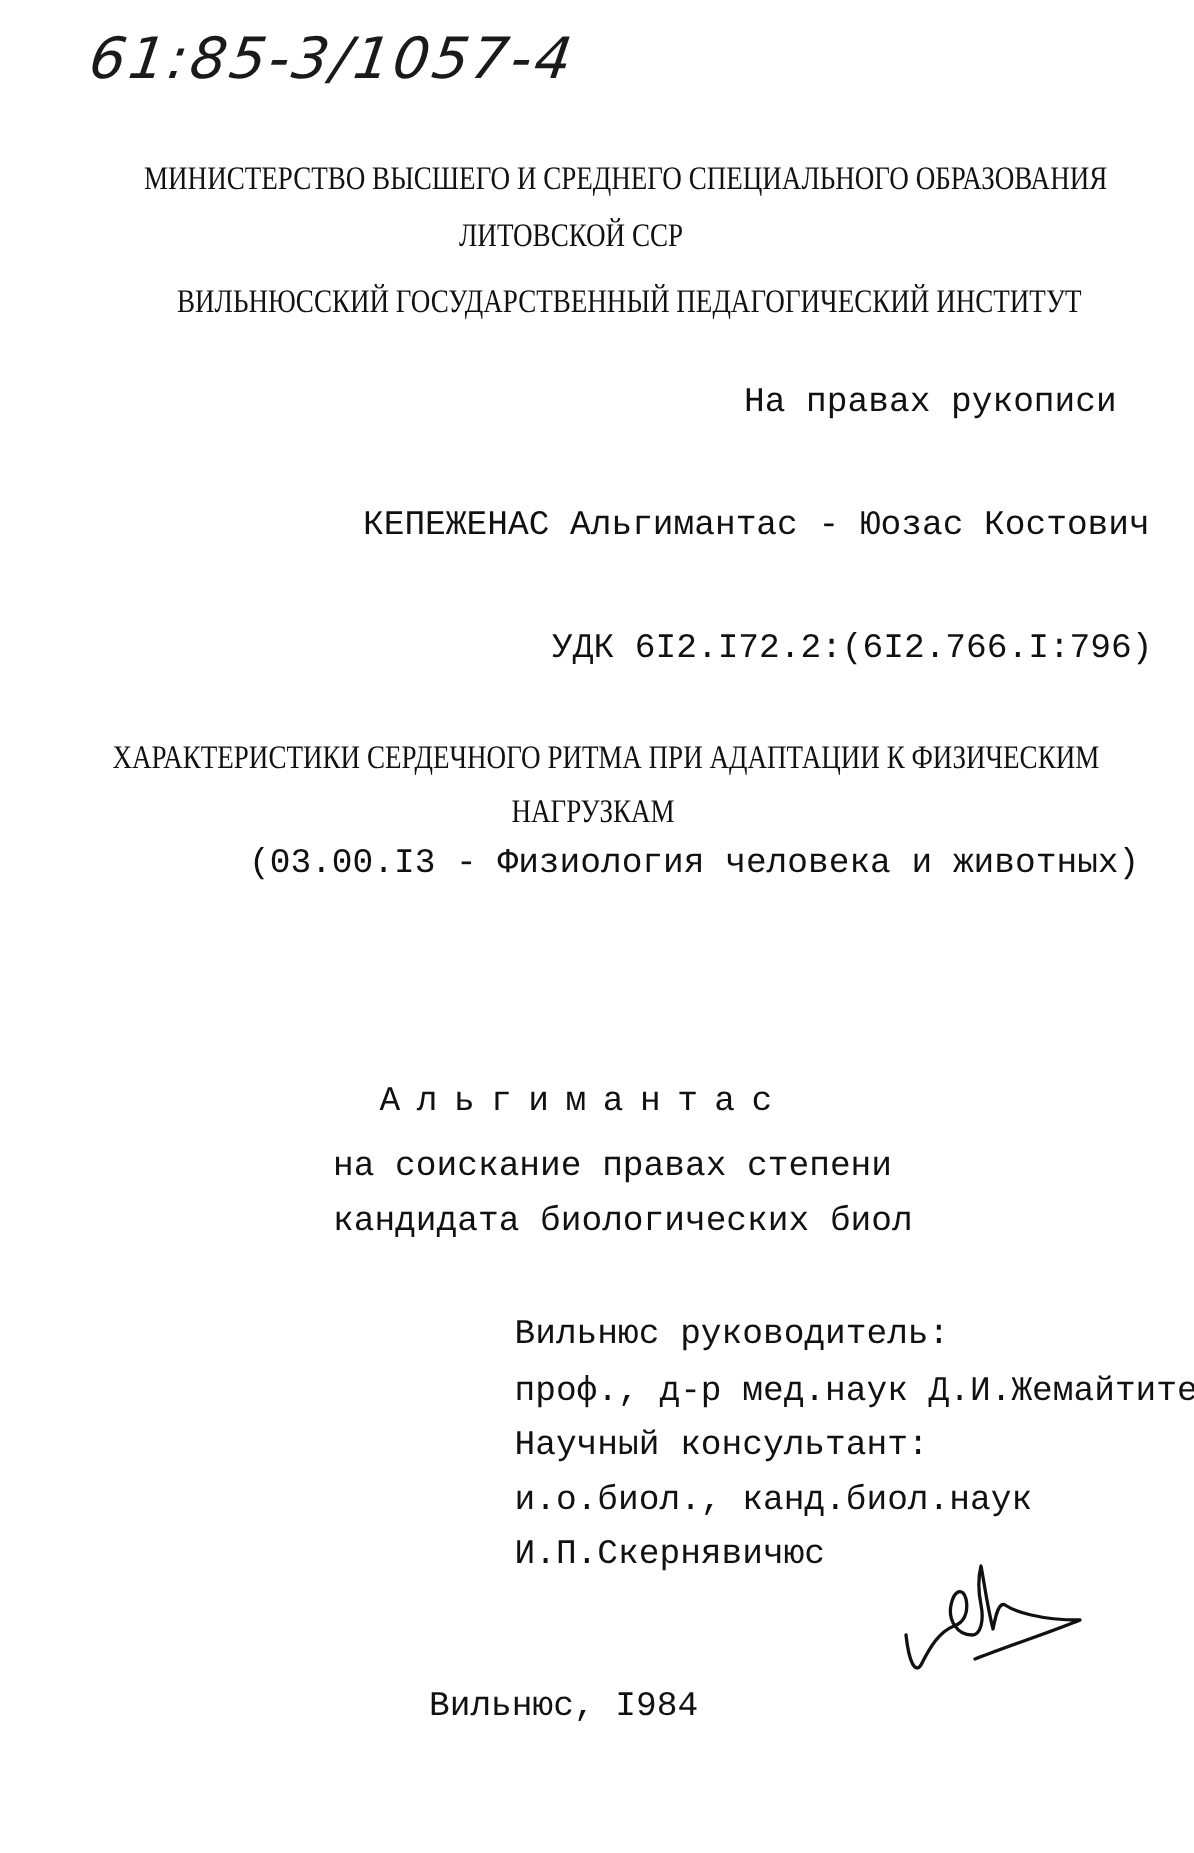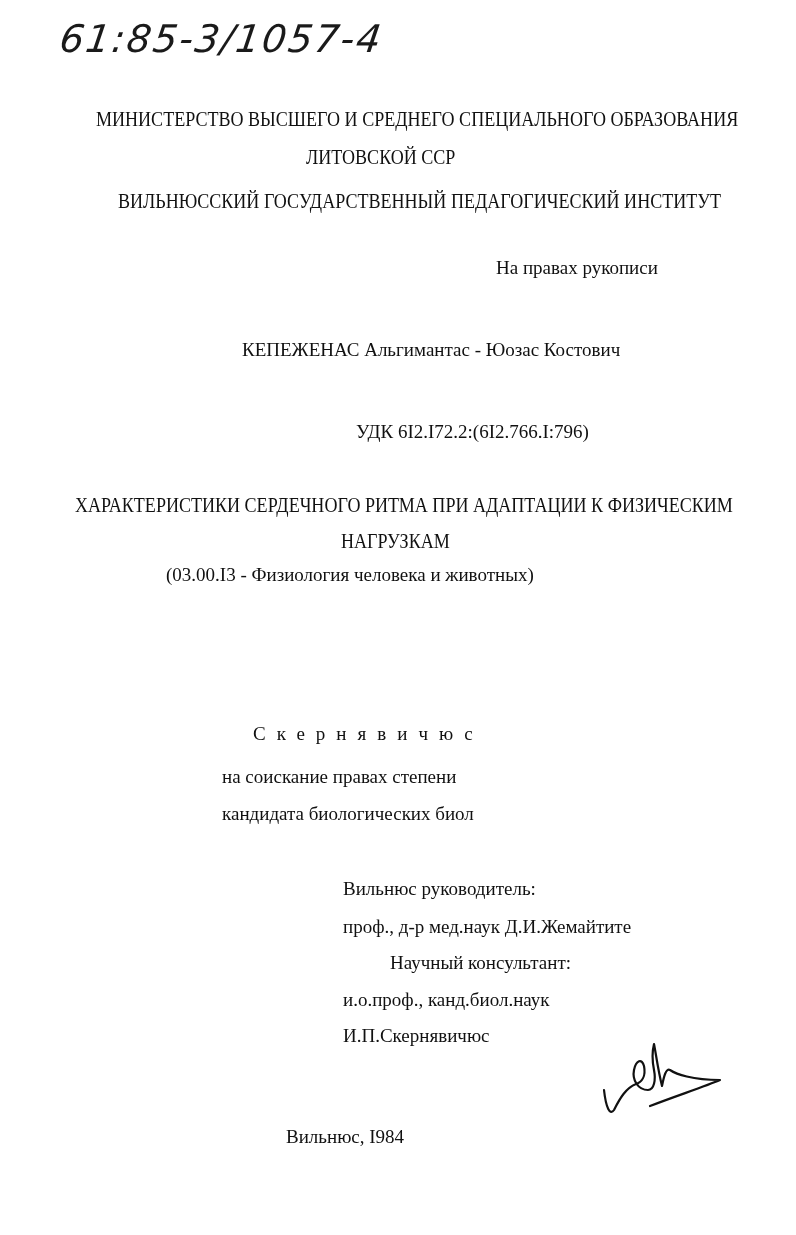--- a/index.html
+++ b/index.html
@@ -11,23 +11,22 @@
       width: 796px;
       height: 1235px;
       position: relative;
       overflow: hidden;
       color: #111111;
       font-family: "Liberation Mono", "DejaVu Sans Mono", monospace;
     }
     .line {
       position: absolute;
       white-space: nowrap;
-      font-size: 19px;
+      font-size: 23px;
       line-height: 24px;
-      font-family: Liberation Serif, serif;
     }
     .caps {
       font-family: "Liberation Serif", "DejaVu Serif", serif;
       font-size: 22px;
       letter-spacing: 0px;
       transform: scaleX(0.82);
       transform-origin: left center;
     }
     .handwritten {
       position: absolute;
@@ -56,34 +55,34 @@
 <div class="handwritten">61:85-3/1057-4</div>
 
 <div class="line caps" style="left:96px; top:107px;">МИНИСТЕРСТВО ВЫСШЕГО И СРЕДНЕГО СПЕЦИАЛЬНОГО ОБРАЗОВАНИЯ</div>
 <div class="line caps" style="left:306px; top:145px;">ЛИТОВСКОЙ ССР</div>
 <div class="line caps" style="left:118px; top:189px;">ВИЛЬНЮССКИЙ ГОСУДАРСТВЕННЫЙ ПЕДАГОГИЧЕСКИЙ ИНСТИТУТ</div>
 
 <div class="line" style="left:496px; top:256px;">На правах рукописи</div>
 
 <div class="line" style="left:242px; top:338px;">КЕПЕЖЕНАС Альгимантас - Юозас Костович</div>
 
-<div class="line" style="left:356px; top:420px;">УДК 6I2.I72.2:(6I2.766.I:796)</div>
+<div class="line" style="left:368px; top:420px;">УДК 6I2.I72.2:(6I2.766.I:796)</div>
 
 <div class="line caps" style="left:75px; top:493px;">ХАРАКТЕРИСТИКИ СЕРДЕЧНОГО РИТМА ПРИ АДАПТАЦИИ К ФИЗИЧЕСКИМ</div>
 <div class="line caps" style="left:341px; top:529px;">НАГРУЗКАМ</div>
 
 <div class="line" style="left:166px; top:563px;">(03.00.I3 - Физиология человека и животных)</div>
 
-<div class="line spaced" style="left:253px; top:722px;">Скернявичюс</div>
+<div class="line spaced" style="left:253px; top:722px;">Альгимантас</div>
 <div class="line" style="left:222px; top:765px;">на соискание правах степени</div>
 <div class="line" style="left:222px; top:802px;">кандидата биологических биол</div>
 
 <div class="line" style="left:343px; top:877px;">Вильнюс руководитель:</div>
 <div class="line" style="left:343px; top:915px;text-align:center;">проф., д-р мед.наук Д.И.Жемайтите</div>
-<div class="line" style="left:343px; top:951px;margin-left:47px;">Научный консультант:</div>
-<div class="line" style="left:343px; top:988px;">и.о.проф., канд.биол.наук</div>
+<div class="line" style="left:343px; top:951px;">Научный консультант:</div>
+<div class="line" style="left:343px; top:988px;">и.о.биол., канд.биол.наук</div>
 <div class="line" style="left:343px; top:1024px;">И.П.Скернявичюс</div>
 
 <svg class="signature" width="140" height="80" viewBox="0 0 140 80">
   <path d="M8,50 C10,68 14,76 18,70 C24,58 30,48 40,44 C46,42 50,36 48,26 C46,18 40,20 38,30 C36,40 42,50 52,50 C58,50 60,40 58,30 C56,20 56,12 58,4 C60,14 62,30 66,46 C68,36 70,28 74,30 C80,34 96,40 124,40 C110,46 80,56 54,66" fill="none" stroke="#111111" stroke-width="2.2" stroke-linecap="round" stroke-linejoin="round"></path>
 </svg>
 
 <div class="line" style="left:286px; top:1125px;">Вильнюс, I984</div>
 
 </body></html>

